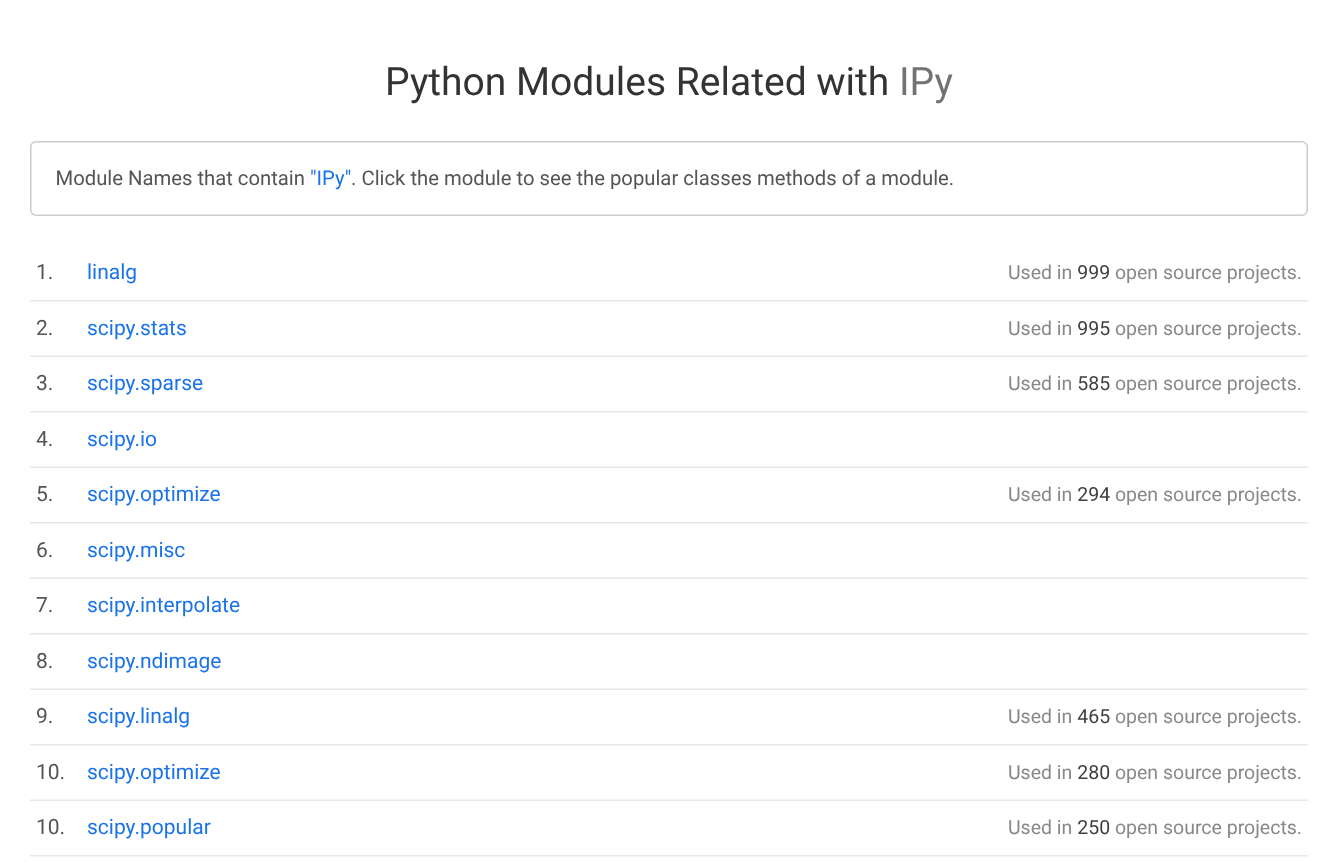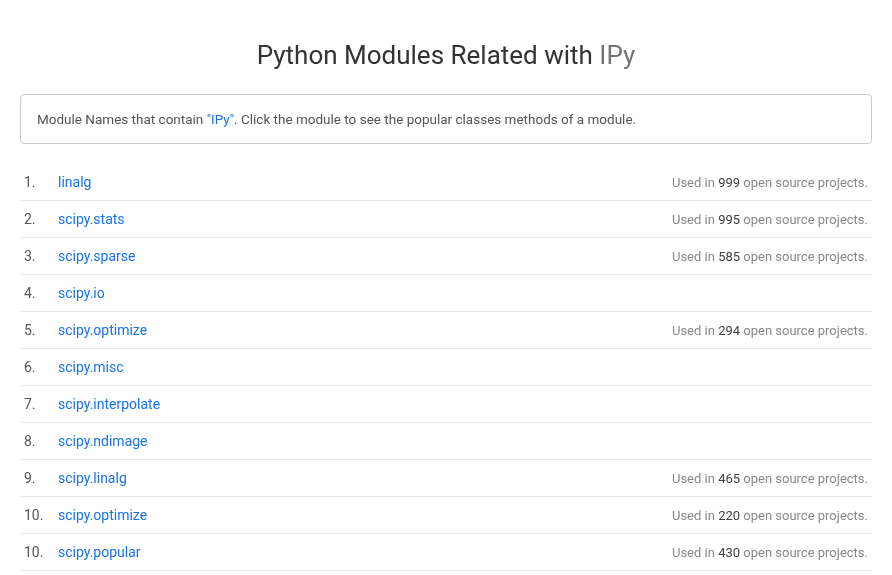--- a/index.html
+++ b/index.html
@@ -158,23 +158,23 @@
         <span class="module-number">9.</span>
         <a class="module-link" href="#">scipy.linalg</a>
       </div>
       <div class="module-right">Used in <span class="count">465</span> open source projects.</div>
     </li>
     <li class="module-item">
       <div class="module-left">
         <span class="module-number">10.</span>
         <a class="module-link" href="#">scipy.optimize</a>
       </div>
-      <div class="module-right">Used in <span class="count">220</span> open source projects.</div>
+      <div class="module-right">Used in <span class="count">280</span> open source projects.</div>
     </li>
     <li class="module-item">
       <div class="module-left">
         <span class="module-number">10.</span>
         <a class="module-link" href="#">scipy.popular</a>
       </div>
-      <div class="module-right">Used in <span class="count">430</span> open source projects.</div>
+      <div class="module-right">Used in <span class="count">250</span> open source projects.</div>
     </li>
     <li class="module-item"></li>
   </ul>
 
 </body></html>

